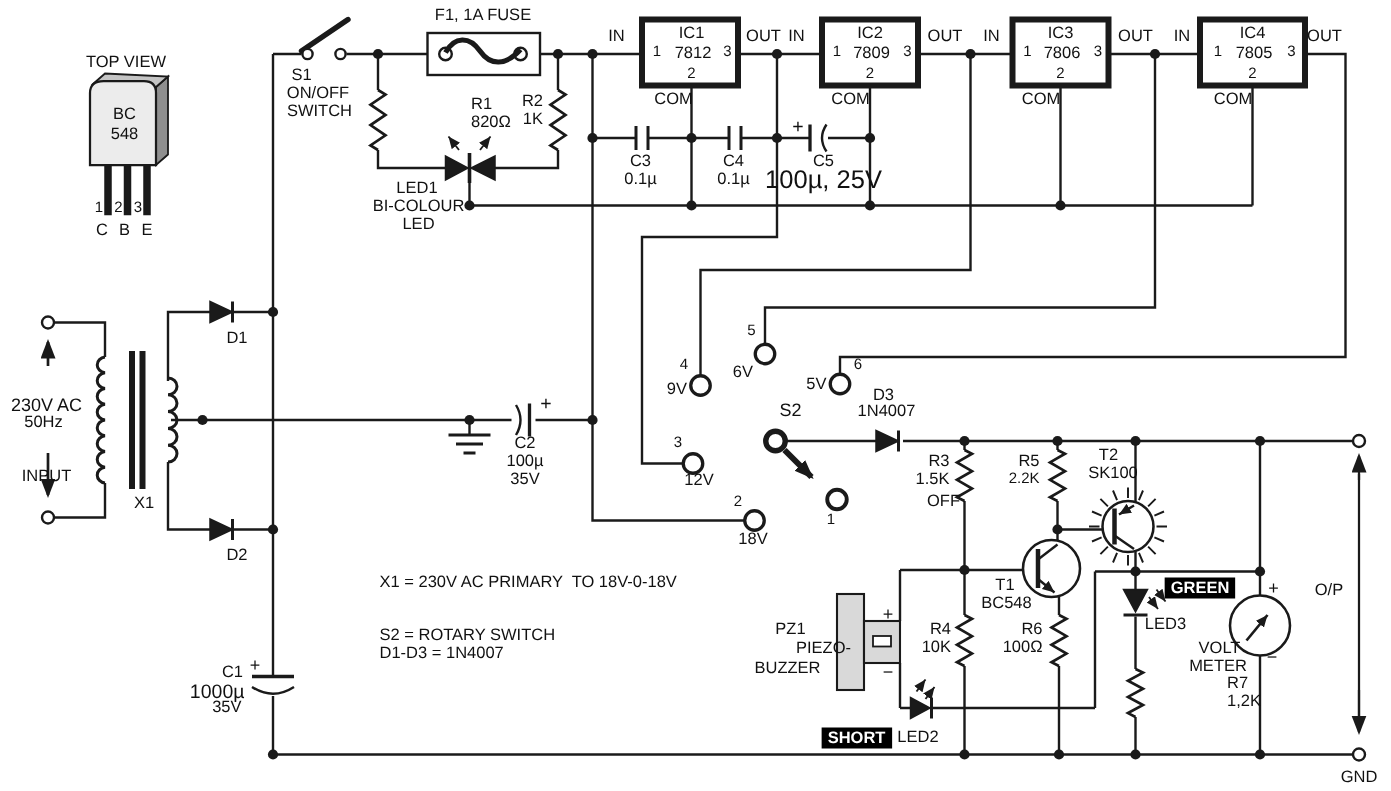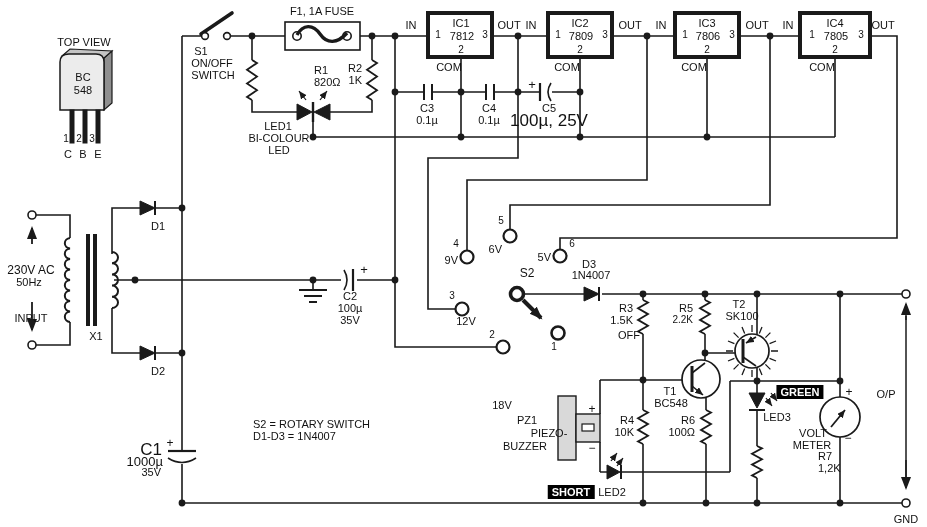--- a/index.html
+++ b/index.html
@@ -301,21 +301,21 @@
       <span class="lbl" style="left: 364px; top: 269px; font-size: 13px;">+</span>
       <span class="lbl" style="left: 456px; top: 244px; font-size: 10px;">4</span>
       <span class="lbl al-r" style="left: 458px; top: 260px; font-size: 11px;">9V</span>
       <span class="lbl" style="left: 501px; top: 221px; font-size: 10px;">5</span>
       <span class="lbl al-r" style="left: 502px; top: 249px; font-size: 11px;">6V</span>
       <span class="lbl" style="left: 572px; top: 244px; font-size: 10px;">6</span>
       <span class="lbl al-r" style="left: 551px; top: 257px; font-size: 11px;">5V</span>
       <span class="lbl" style="left: 452px; top: 296px; font-size: 10px;">3</span>
       <span class="lbl" style="left: 466px; top: 321px; font-size: 11px;">12V</span>
       <span class="lbl" style="left: 492px; top: 335px; font-size: 10px;">2</span>
-      <span class="lbl" style="left: 502px; top: 360px; font-size: 11px; margin-top: 45px;">18V</span>
+      <span class="lbl" style="left: 502px; top: 360px; font-size: 11px;">18V</span>
       <span class="lbl" style="left: 554px; top: 347px; font-size: 10px;">1</span>
       <span class="lbl al-l" style="left: 570px; top: 335px; font-size: 11px;">OFF</span>
       <span class="lbl bold" style="left: 527px; top: 273px; font-size: 12px;">S2</span>
       <span class="lbl" style="left: 589px; top: 264px; font-size: 11px;">D3</span>
       <span class="lbl" style="left: 591px; top: 275px; font-size: 11px;">1N4007</span>
       <span class="lbl al-r" style="left: 633px; top: 308px; font-size: 11px;">R3</span>
       <span class="lbl al-r" style="left: 633px; top: 320px; font-size: 11px;">1.5K</span>
       <span class="lbl al-r" style="left: 693px; top: 308px; font-size: 11px;">R5</span>
       <span class="lbl al-r" style="left: 693px; top: 320px; font-size: 10px;">2.2K</span>
       <span class="lbl" style="left: 739px; top: 304px; font-size: 11px;">T2</span>
@@ -336,27 +336,28 @@
       <span class="lbl" style="left: 592px; top: 409px; font-size: 12px;">+</span>
       <span class="lbl" style="left: 592px; top: 448px; font-size: 12px;">−</span>
       <span class="lbl badge" style="left: 571px; top: 492px; font-size: 11px;">SHORT</span>
       <span class="lbl" style="left: 612px; top: 492px; font-size: 11px;">LED2</span>
       <span class="lbl" style="left: 813px; top: 433px; font-size: 11px;">VOLT</span>
       <span class="lbl" style="left: 812px; top: 445px; font-size: 11px;">METER</span>
       <span class="lbl" style="left: 849px; top: 392px; font-size: 12px;">+</span>
       <span class="lbl" style="left: 848px; top: 438px; font-size: 12px;">−</span>
       <span class="lbl" style="left: 886px; top: 394px; font-size: 11px;">O/P</span>
       <span class="lbl" style="left: 906px; top: 519px; font-size: 11px;">GND</span>
+      <span class="lbl al-l bold" style="left: 205px; top: 389px; font-size: 11px;">X1 = 230V AC PRIMARY  TO 18V-0-18V</span>
       <span class="lbl al-l bold" style="left: 205px; top: 424px; font-size: 11px;">S2 = ROTARY SWITCH</span>
       <span class="lbl al-l bold" style="left: 205px; top: 436px; font-size: 11px;">D1-D3 = 1N4007</span>
       <span class="lbl" style="left: 31px; top: 270px; font-size: 12px;">230V AC</span>
       <span class="lbl" style="left: 29px; top: 282px; font-size: 11px;">50Hz</span>
       <span class="lbl" style="left: 31px; top: 294px; font-size: 11px; margin-top: 24px;">INPUT</span>
       <span class="lbl" style="left: 96px; top: 336px; font-size: 11px;">X1</span>
       <span class="lbl" style="left: 158px; top: 226px; font-size: 11px;">D1</span>
       <span class="lbl" style="left: 158px; top: 371px; font-size: 11px;">D2</span>
-      <span class="lbl al-r" style="left: 162px; top: 449px; font-size: 17px;">C1</span>
+      <span class="lbl al-r" style="left: 162px; top: 449px; font-size: 11px;">C1</span>
       <span class="lbl al-r" style="left: 163px; top: 461px; font-size: 13px;">1000µ</span>
       <span class="lbl al-r" style="left: 161px; top: 472px; font-size: 11px;">35V</span>
       <span class="lbl" style="left: 170px; top: 443px; font-size: 12px;">+</span>
     </div>
 
 </div>
 
 </body></html>

